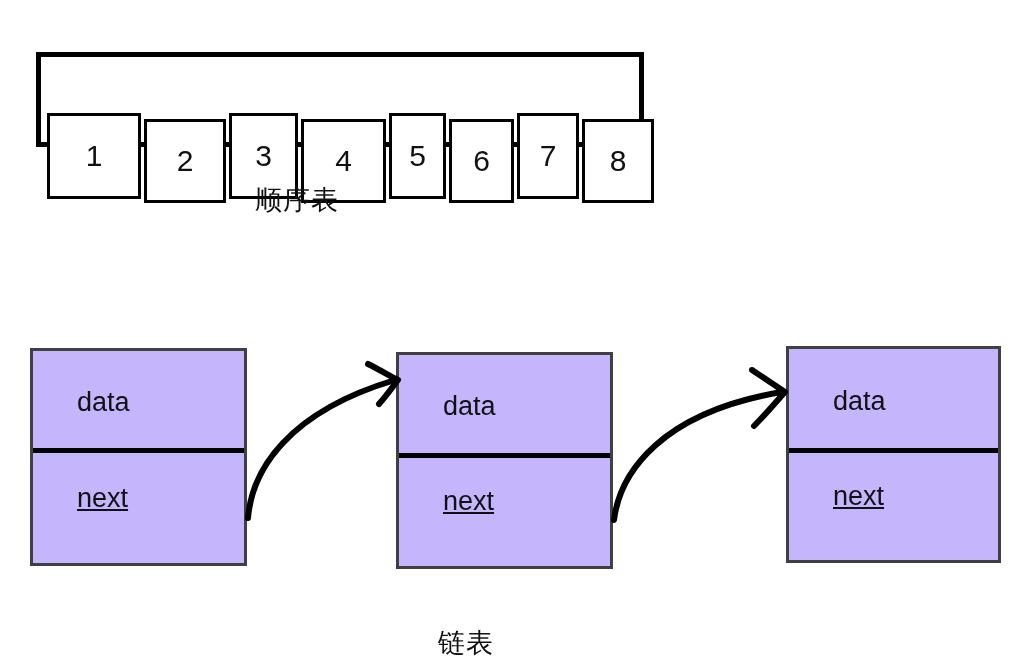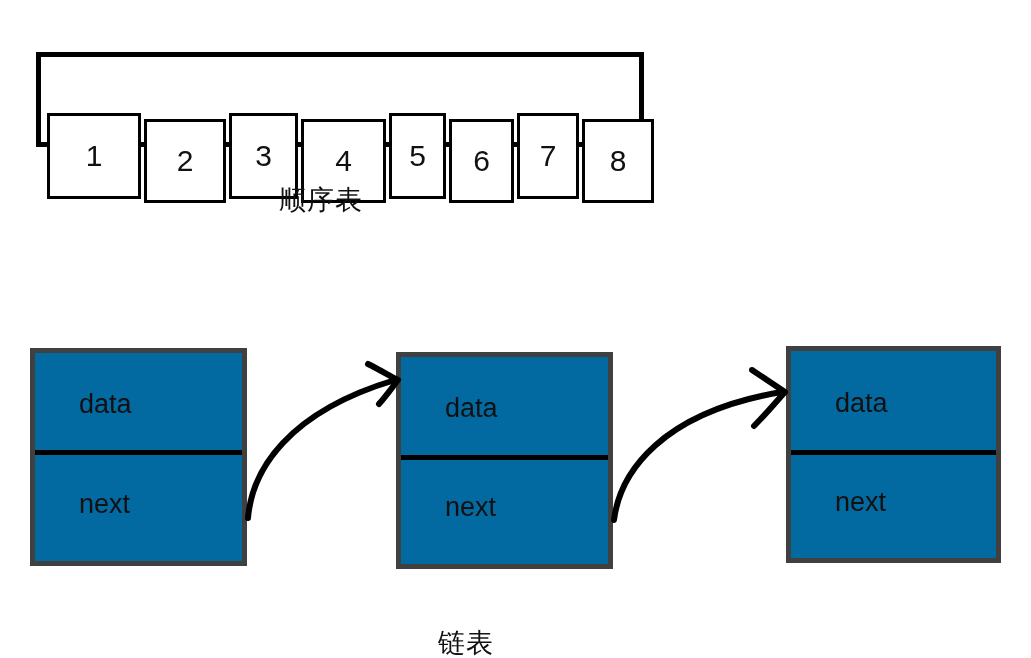--- a/index.html
+++ b/index.html
@@ -46,43 +46,43 @@
   }
   .array-cell.lower { top: 62px; height: 84px; }
 
   .caption {
     position: absolute;
     font-size: 27px;
     letter-spacing: 1px;
     color: #111111;
     white-space: nowrap;
   }
-  #caption-array { left: 255px; top: 182px; margin-left: 24px; }
+  #caption-array { left: 255px; top: 182px; }
   #caption-linked { left: 438px; top: 608px; margin-top: 17px; }
 
   
   .node {
     position: absolute;
-    border: 5px solid #404040;
+    border: 3px solid #404040;
     box-sizing: border-box;
-    background: #0369a1;
+    background: #c4b5fd;
   }
   .node-field {
     position: absolute;
     left: 0;
     right: 0;
     display: flex;
     align-items: center;
     font-size: 27px;
     color: #111111;
     box-sizing: border-box;
     padding-left: 44px;
   }
   .node-field.data { top: 0; }
-  .node-field.next { bottom: 4px; }
+  .node-field.next { bottom: 12px; text-decoration: underline; }
   .node-divider {
     position: absolute;
     left: 0;
     right: 0;
     height: 5px;
     background: #000000;
   }
 
   #node-1 { left: 30px;  top: 348px; width: 217px; height: 218px; }
   #node-1 .node-field.data { height: 102px; }

